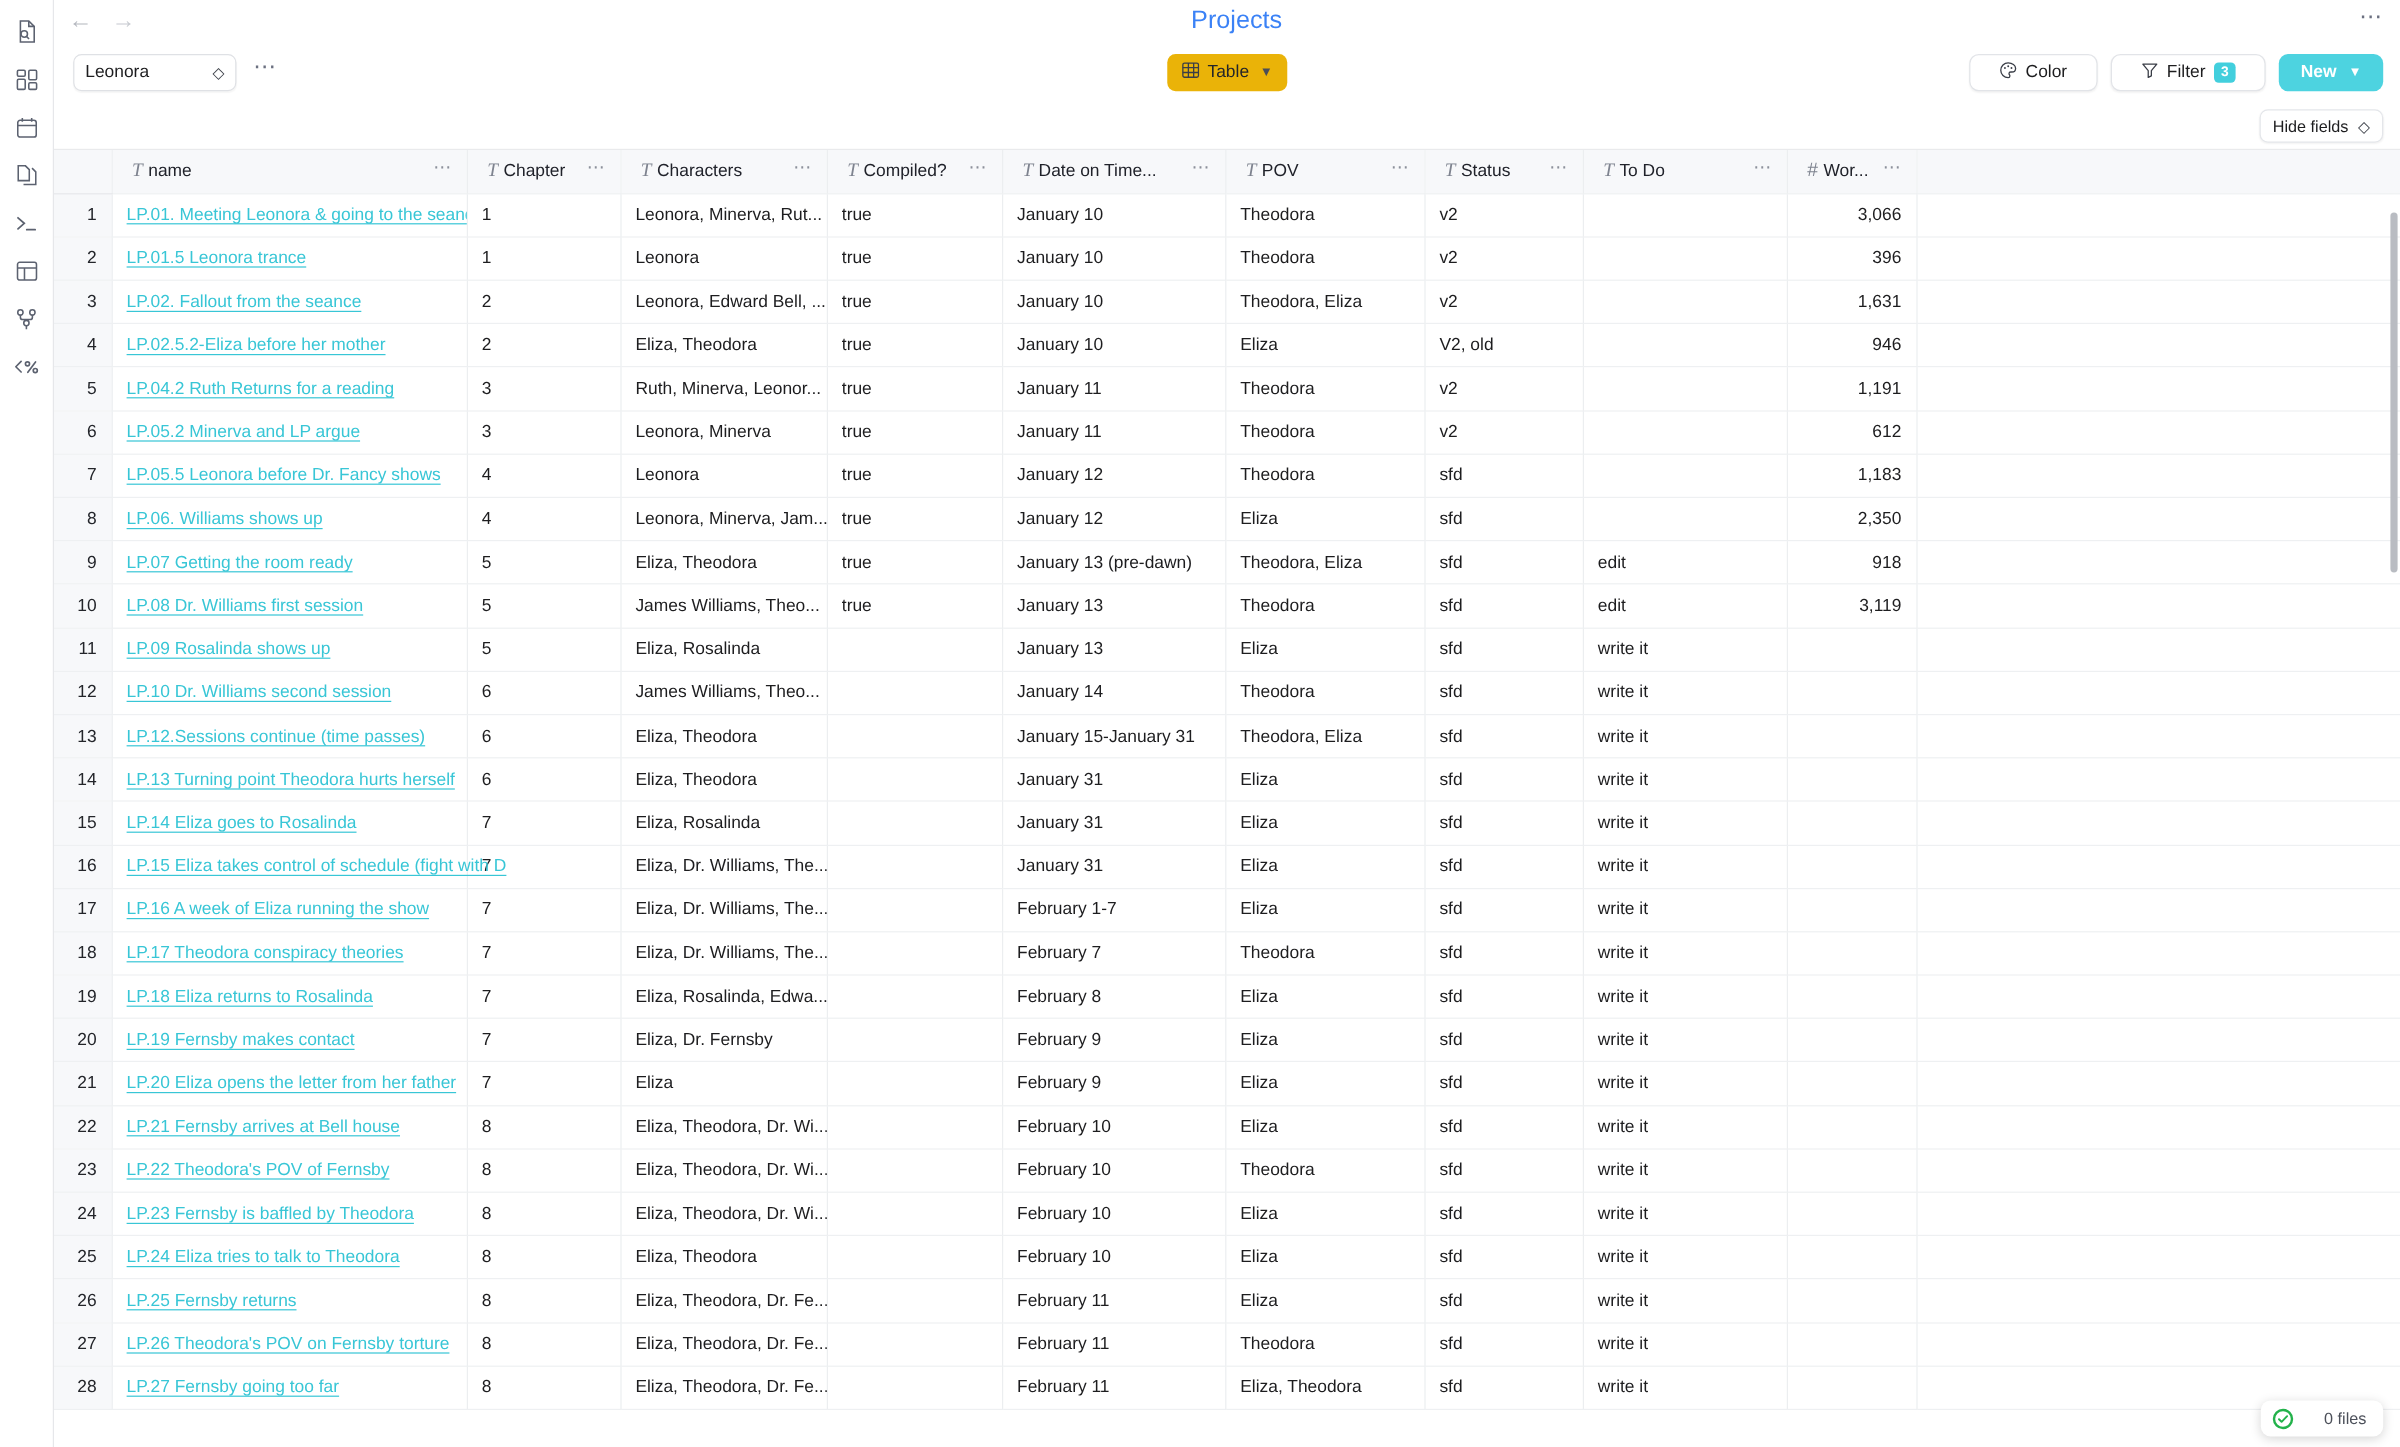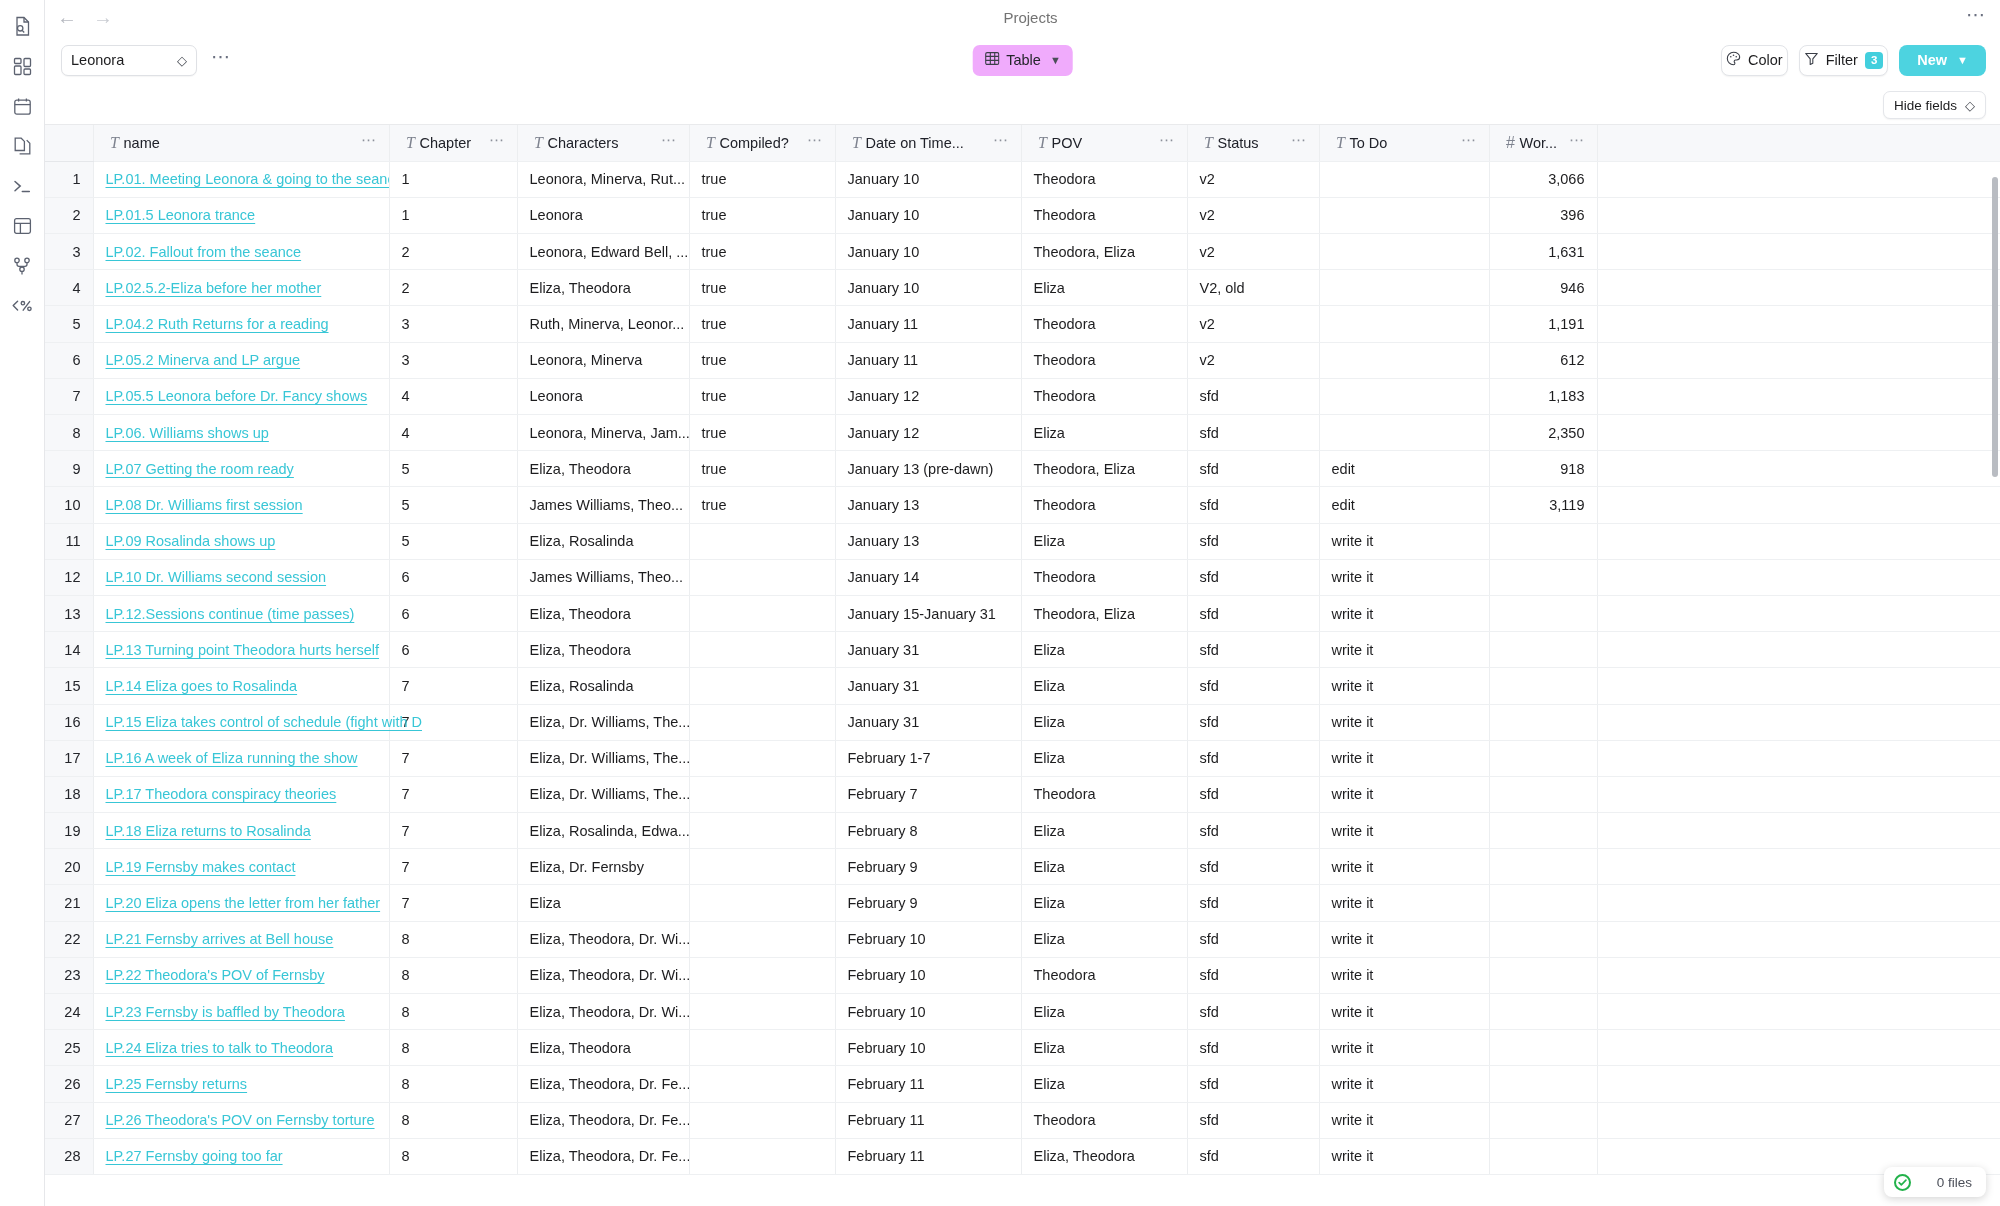--- a/index.html
+++ b/index.html
@@ -40,21 +40,21 @@
     height: 34px; flex: 0 0 34px;
     display: flex; align-items: center;
     padding: 0 14px 0 12px;
     position: relative;
   }
   .nav-arrows { display: flex; gap: 16px; align-items: center; }
   .nav-arrow { color: #b6b9c0; font-size: 20px; line-height: 1; cursor: default; }
   .nav-arrow.fwd { color: #c9ccd2; }
   .win-title {
     position: absolute; left: 16px; right: 0; text-align: center;
-    font-size: 15px; color: #737373; pointer-events: none;
+    font-size: 21px; color: #3b82f6; pointer-events: none;
   }
   .dots-right {
     margin-left: auto; color: #6b7080; font-size: 19px;
     letter-spacing: 1px; line-height: 1; padding-bottom: 6px;
   }
 
   
   .toolbar {
     height: 52px; flex: 0 0 52px;
     display: flex; align-items: center;
@@ -69,31 +69,31 @@
     padding: 0 9px;
     font-size: 14.5px; color: #1d1d1f;
     box-shadow: 0 1px 1px rgba(0,0,0,0.04);
   }
   .ws-select .lbl { flex: 1; }
   .chev-ud { color: #3c4049; font-size: 13px; line-height: 1; }
   .ws-dots { margin-left: 14px; color: #6b7080; font-size: 19px; letter-spacing: 1px; line-height: 1; padding-bottom: 7px; }
 
   .view-pill {
     position: absolute; left: 50%; transform: translateX(-50%);
-    height: 31px; border-radius: 7px; background: #f0abfc;
+    height: 31px; border-radius: 7px; background: #eab308;
     display: flex; align-items: center; gap: 7px;
     padding: 0 12px; font-size: 14.5px; color: #23252a; justify-content: space-between;
   }
   .view-pill .chev-d { font-size: 11px; color: #4a4e58; margin-left: 2px; }
 
   .tb-right { margin-left: auto; display: flex; align-items: center; gap: 11px; }
   .btn {
     height: 31px; border-radius: 8px; border: 1px solid #e2e4e8;
     background: #fff; display: flex; align-items: center; gap: 7px;
-    padding: 0 4px; font-size: 14.5px; color: #1d1d1f;
+    padding: 0 24px; font-size: 14.5px; color: #1d1d1f;
     box-shadow: 0 1px 1.5px rgba(0,0,0,0.05);
   }
   .badge {
     background: #42cfdd; color: #fff; font-size: 11.5px; font-weight: bold;
     border-radius: 4px; padding: 1px 6px; line-height: 15px;
   }
   .btn-new {
     height: 31px; border-radius: 8px; border: none;
     background: #4dd3e0; color: #fff;
     display: flex; align-items: center; gap: 10px;

